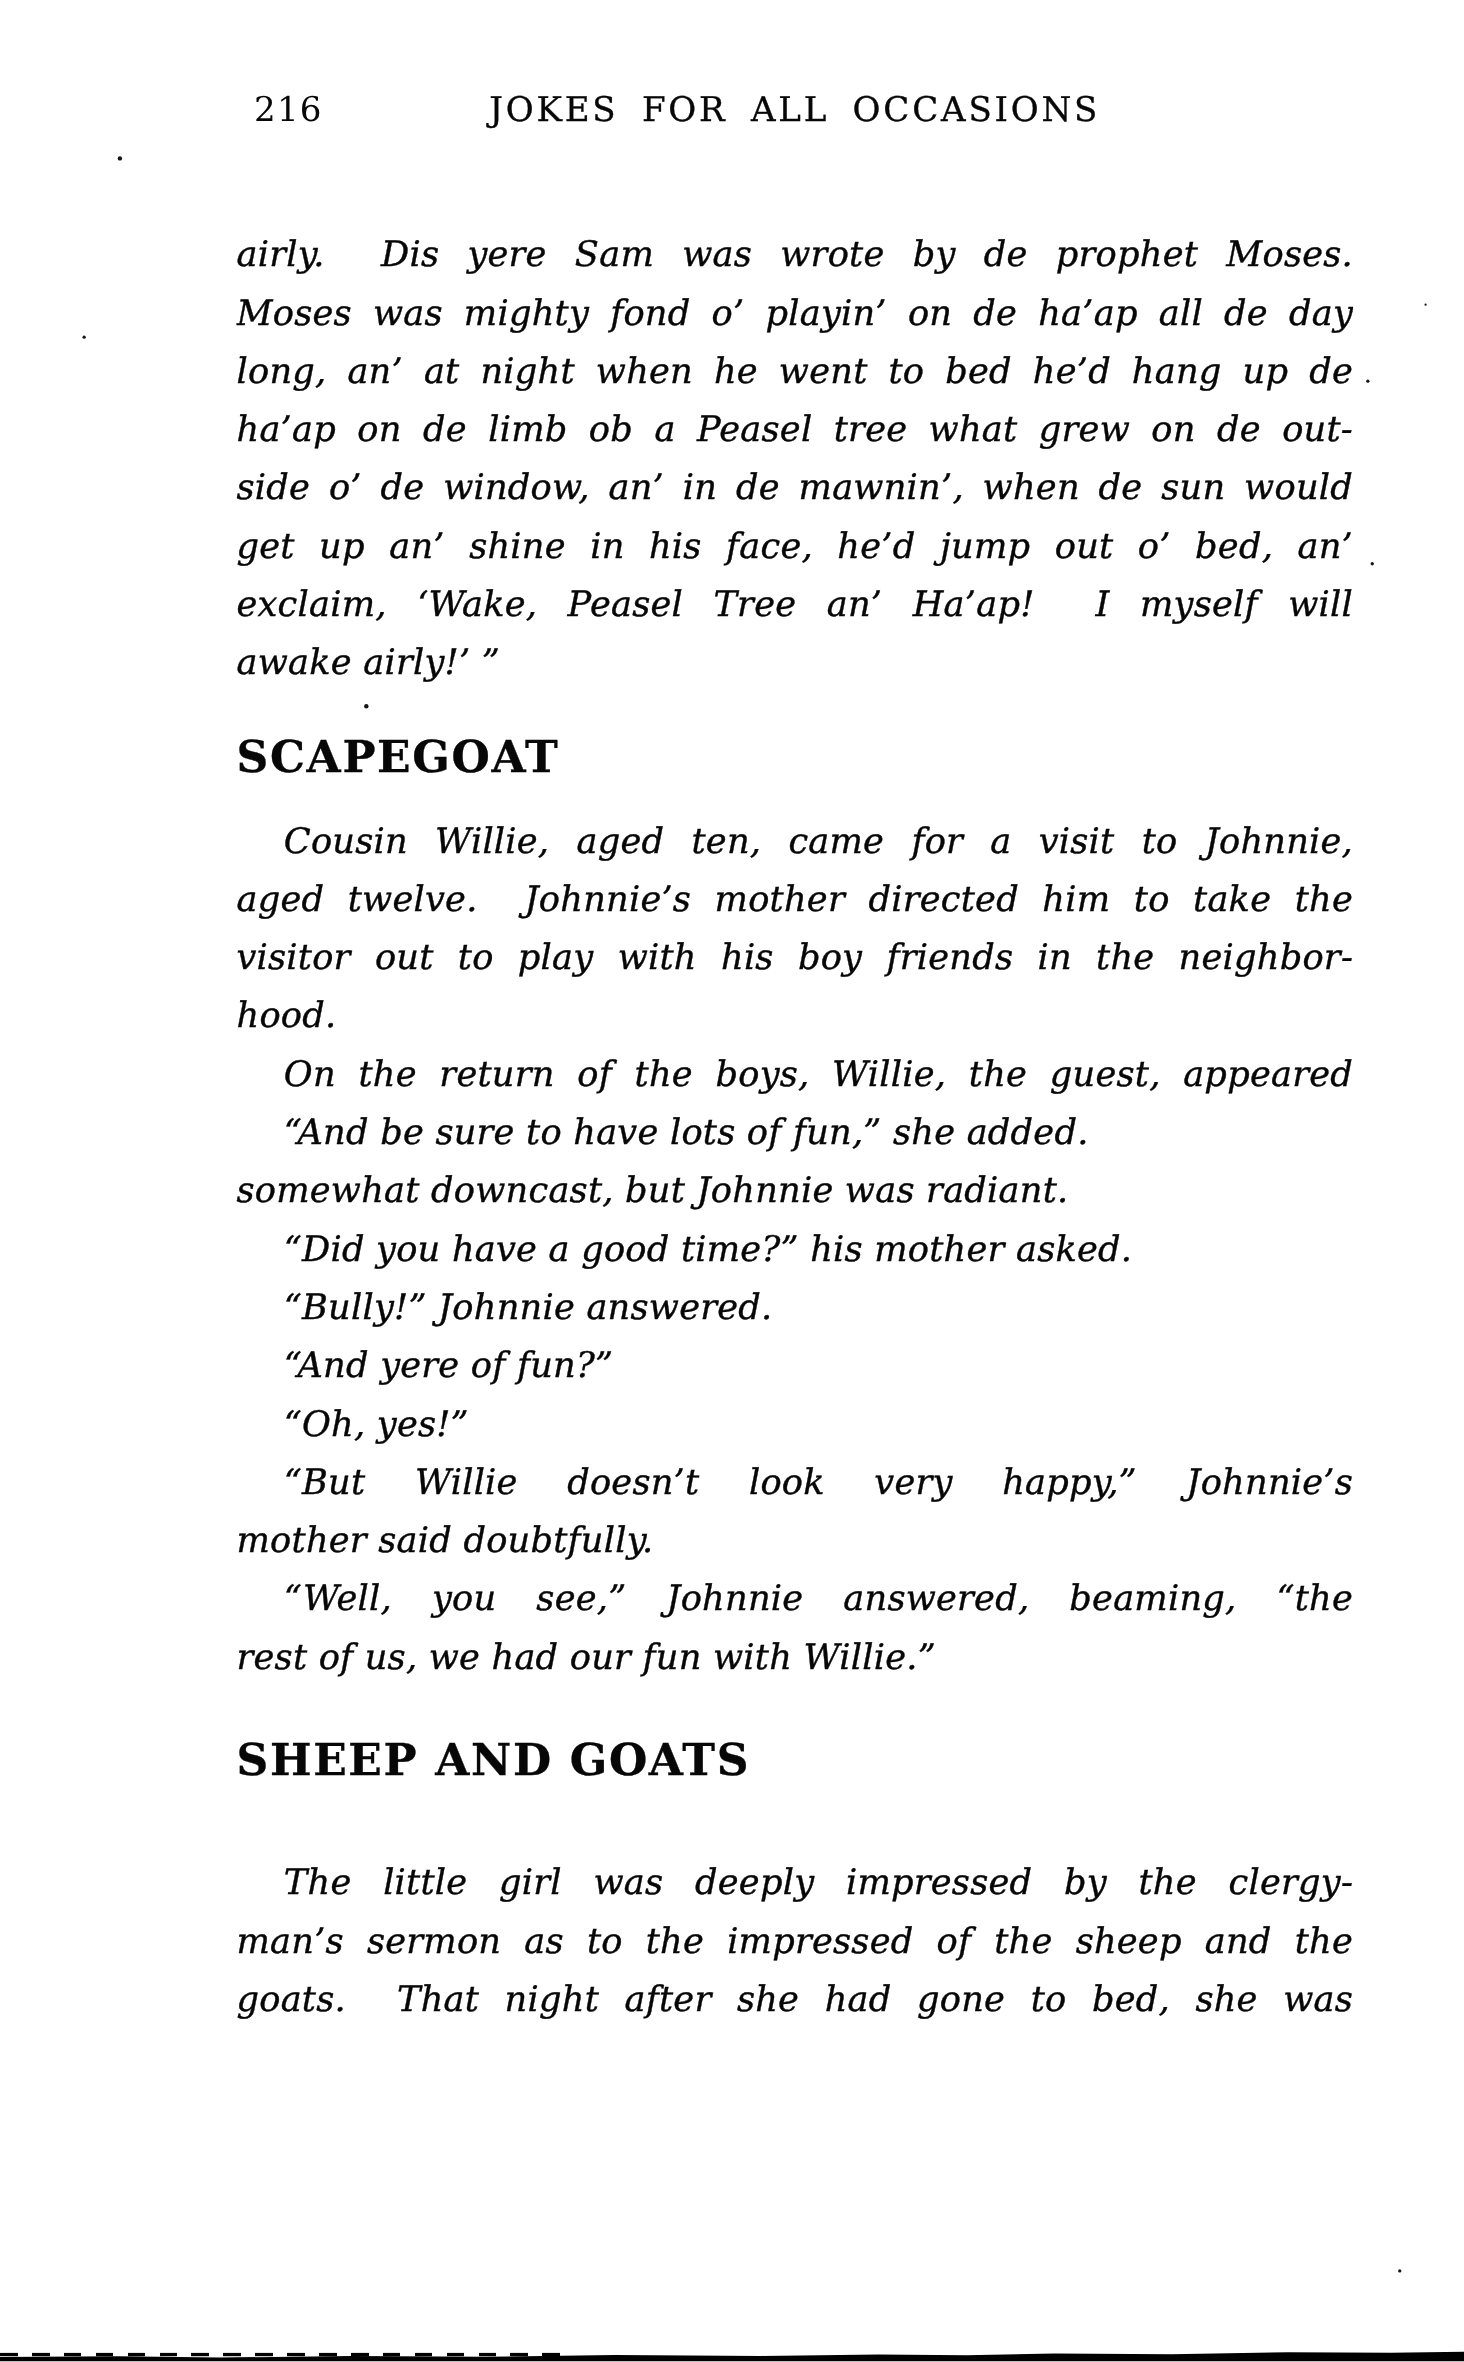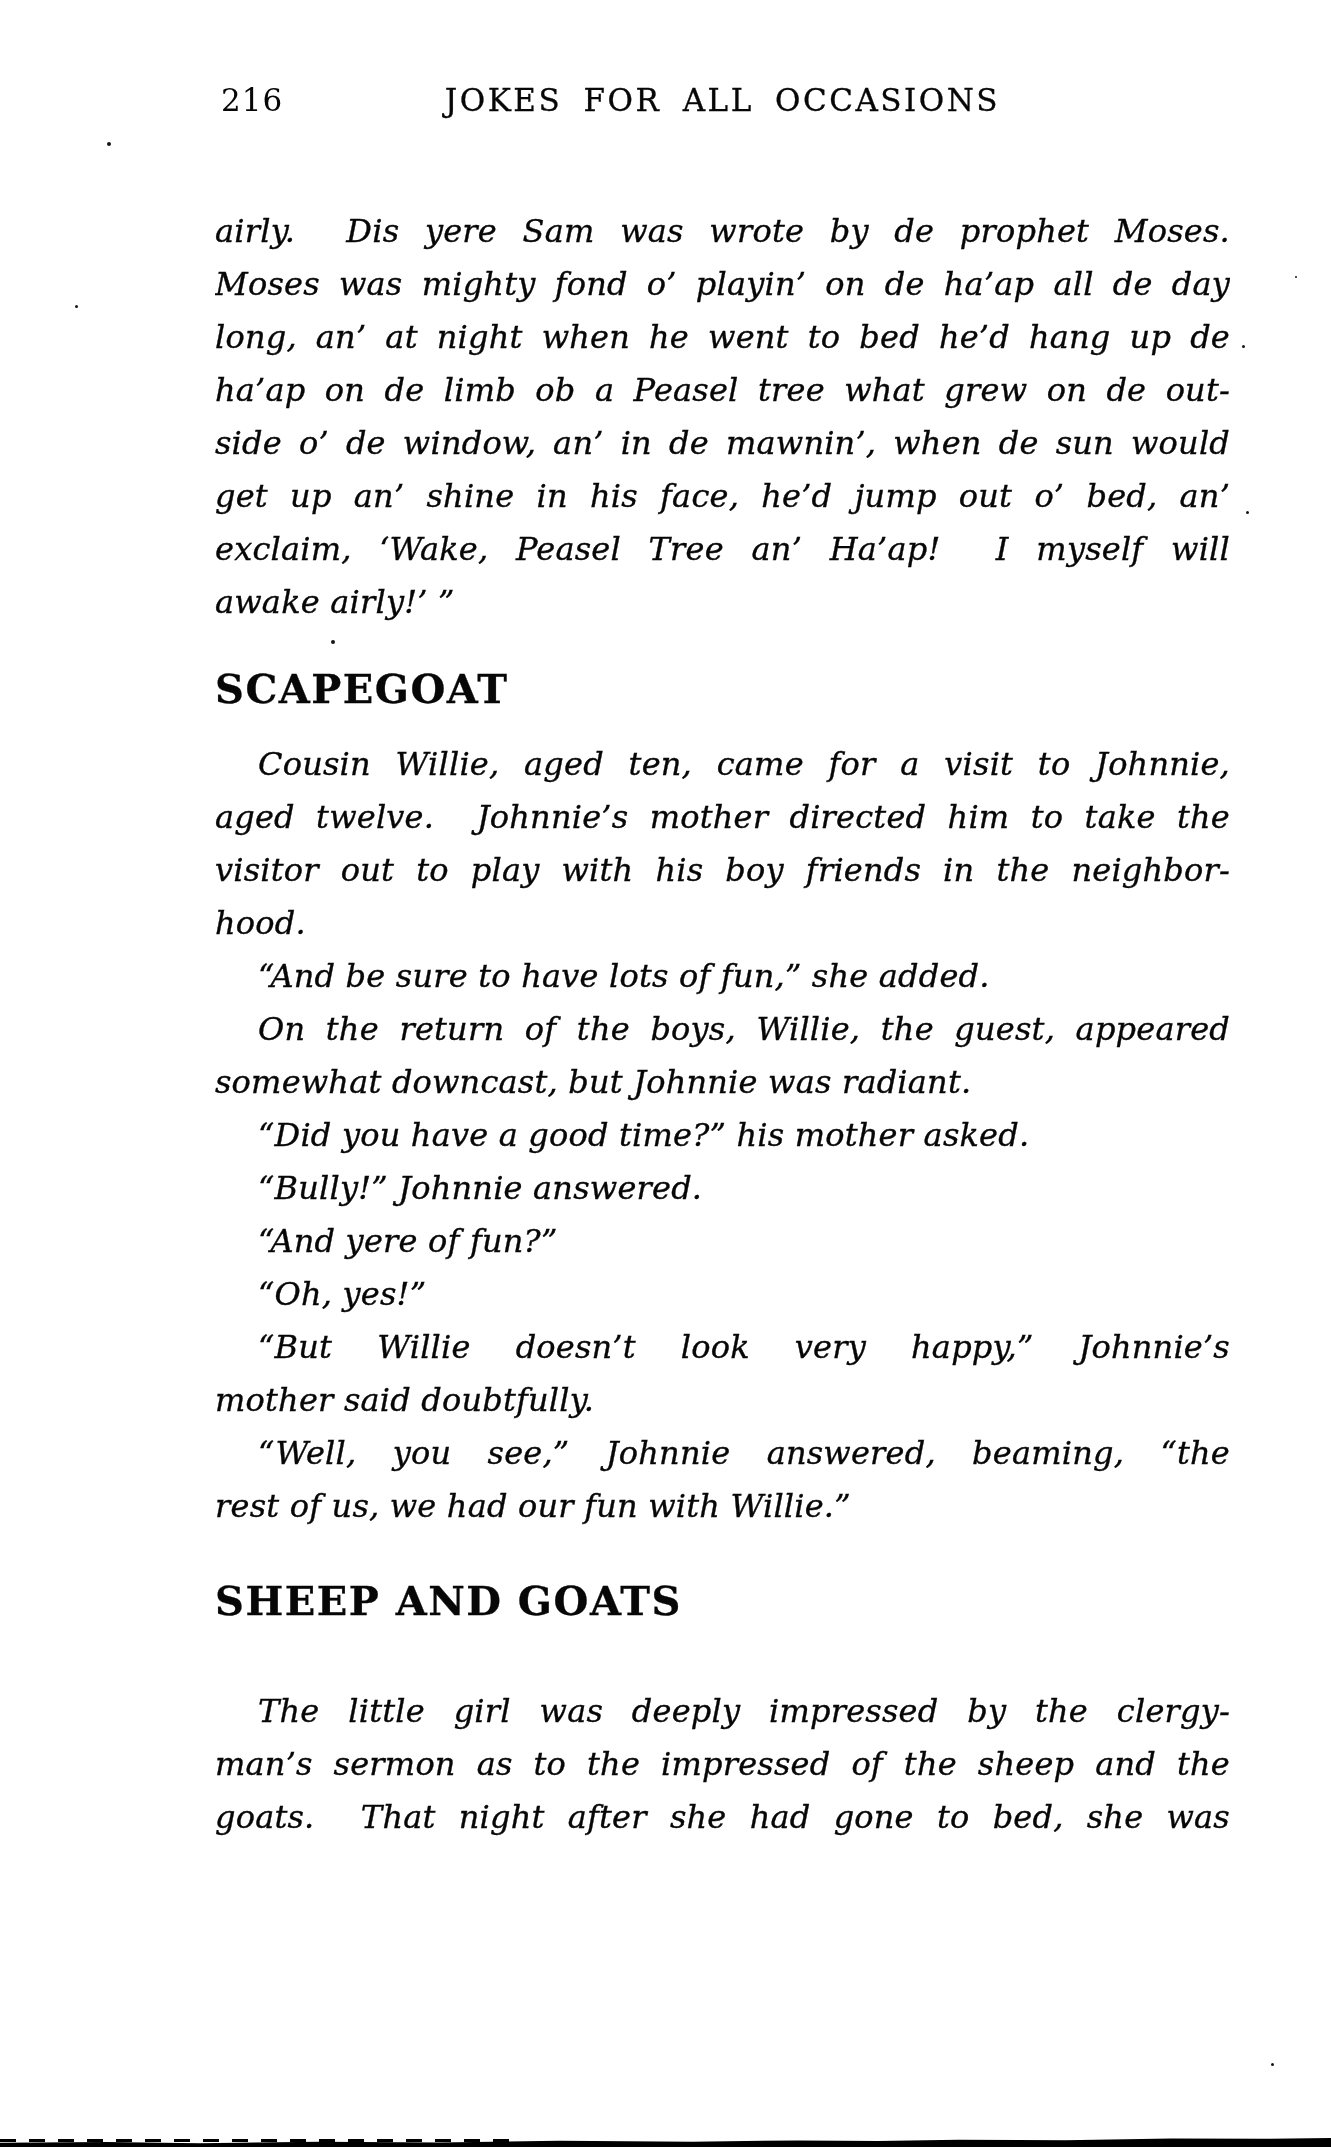--- a/index.html
+++ b/index.html
@@ -7,21 +7,21 @@
     position: relative;
     width: 1331px;
     height: 2147px;
     background: #ffffff;
     overflow: hidden;
     font-family: "DejaVu Serif", "Liberation Serif", serif;
     color: #070707;
   }
   .block { position: absolute; left: 215px; width: 1015px; }
   .header-row { top: 80px; height: 40px; line-height: 40px; font-size: 31px; }
-  .pagenum { position: absolute; left: 6px; top: 0; letter-spacing: 1px; }
+  .pagenum { position: absolute; left: 16px; top: 0; letter-spacing: 1px; }
   .running-title {
     display: block; text-align: center;
     letter-spacing: 2.5px; word-spacing: 9px;
     -webkit-text-stroke: 0.3px currentColor;
   }
   .textblock { font-size: 32px; }
   .line {
     height: 53px; line-height: 53px;
     white-space: nowrap;
     letter-spacing: 0.2px;
@@ -68,22 +68,22 @@
     <div class="line">awake airly!’&nbsp;”</div>
   </div>
 
   <div class="block heading" style="top:664px">SCAPEGOAT</div>
 
   <div class="block textblock" style="top:738px">
     <div class="line j ind">Cousin Willie, aged ten, came for a visit to Johnnie,</div>
     <div class="line j">aged twelve.&nbsp; Johnnie’s mother directed him to take the</div>
     <div class="line j">visitor out to play with his boy friends in the neighbor-</div>
     <div class="line">hood.</div>
+    <div class="line j ind">On the return of the boys, Willie, the guest, appeared</div>
     <div class="line ind">“And be sure to have lots of fun,” she added.</div>
-    <div class="line j ind">On the return of the boys, Willie, the guest, appeared</div>
     <div class="line">somewhat downcast, but Johnnie was radiant.</div>
     <div class="line ind">“Did you have a good time?” his mother asked.</div>
     <div class="line ind">“Bully!” Johnnie answered.</div>
     <div class="line ind">“And yere of fun?”</div>
     <div class="line ind">“Oh, yes!”</div>
     <div class="line j ind">“But Willie doesn’t look very happy,” Johnnie’s</div>
     <div class="line">mother said doubtfully.</div>
     <div class="line j ind">“Well, you see,” Johnnie answered, beaming, “the</div>
     <div class="line">rest of us, we had our fun with Willie.”</div>
   </div>

